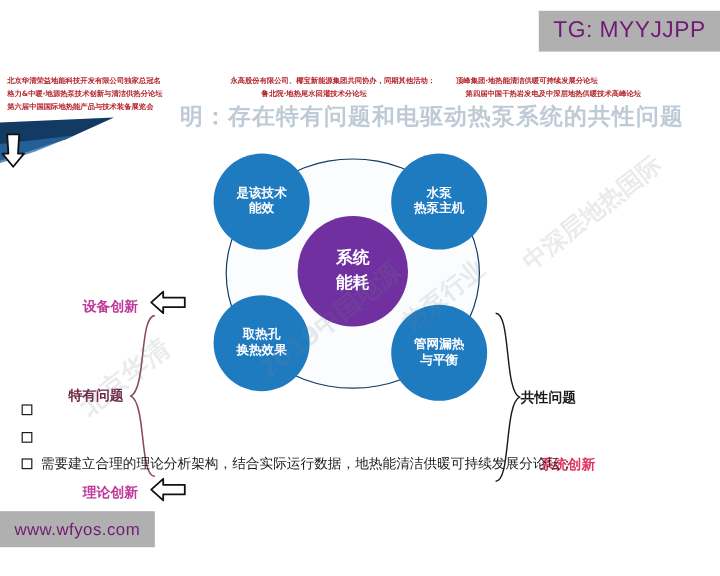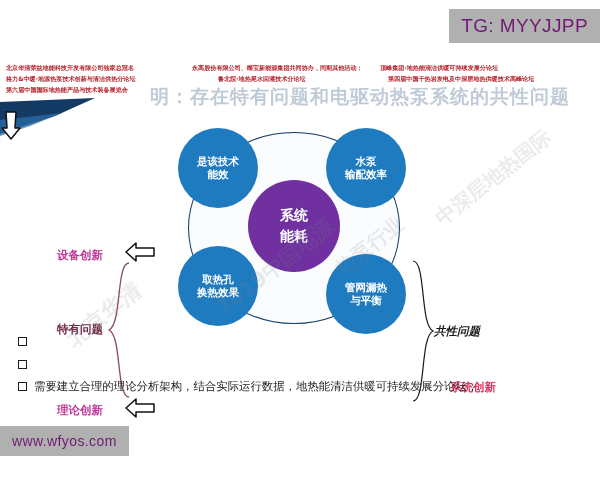--- a/index.html
+++ b/index.html
@@ -46,23 +46,23 @@
   #swoosh{position:absolute;left:0;top:96px;width:150px;height:40px;}
 
   
   #diagram{position:absolute;left:0;top:110px;width:600px;height:230px;}
 
   
   .sidelab{
     position:absolute;white-space:nowrap;font-weight:bold;
     font-family:"DejaVu Sans",sans-serif;font-size:11.5px;
   }
-  .lab-pink{color:#c0399a;}
+  .lab-pink{color:#c0399a;margin-left:12px;}
   .lab-dark{color:#6b2540;}
-  .lab-black{color:#1a1a1a;font-style:italic;}
+  .lab-black{color:#1a1a1a;}
   .lab-red{color:#e0335f;}
 
   #lab-equip{left:57px;top:138px;}
   #lab-unique{left:57px;top:212px;}
   #lab-theory{left:57px;top:293px;}
   #lab-common{left:434px;top:214px;}
   #lab-system{left:450px;top:270px;}
 
   
   .arrow-left{position:absolute;width:30px;height:20px;}
@@ -181,21 +181,21 @@
     <div id="cluster">
       <div class="ring"></div>
 
       <div class="node" id="node-tl">
         <span>是该技术</span>
         <span>能效</span>
       </div>
 
       <div class="node" id="node-tr">
         <span>水泵</span>
-        <span>输配效率</span>
+        <span>热泵主机</span>
       </div>
 
       <div class="node" id="node-bl">
         <span>取热孔</span>
         <span>换热效果</span>
       </div>
 
       <div class="node" id="node-br">
         <span>管网漏热</span>
         <span>与平衡</span>

